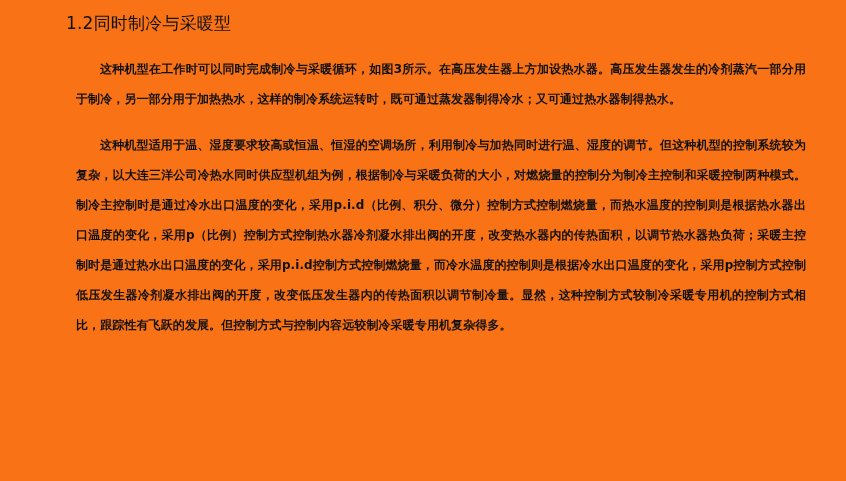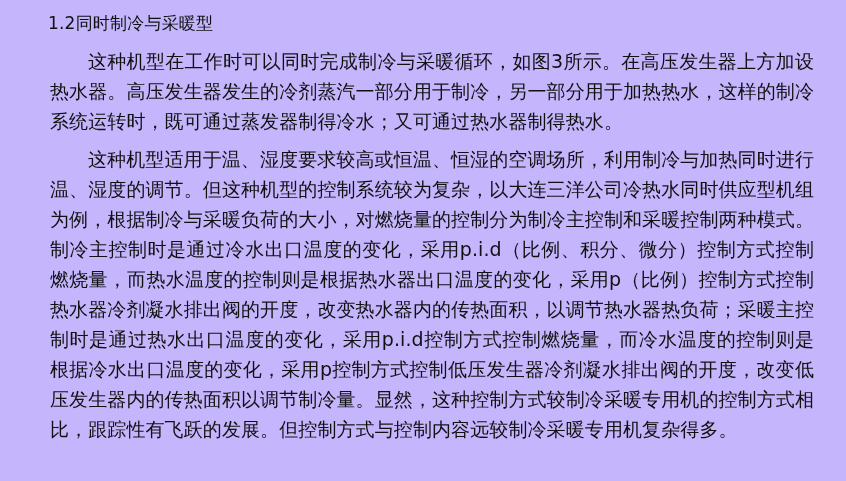--- a/index.html
+++ b/index.html
@@ -11,39 +11,40 @@
     height: 481px;
     background: #ffffff;
     font-family: "DejaVu Sans", "Liberation Sans", sans-serif;
     color: #111111;
     overflow: hidden;
   }
   .page {
     width: 846px;
     height: 481px;
     box-sizing: border-box;
-    padding: 8px 24px 0 42px;
-    background: #c4b5fd;
+    padding: 8px 24px 0 60px;
+    background: #f97316;
   }
   .heading {
     font-size: 17px;
     line-height: 30px;
     margin: 0 0 2px 0;
     padding-left: 6px;
     font-weight: normal;
     letter-spacing: 0.2px;
   }
   .para {
-    font-size: 19px;
+    font-size: 12px;
     line-height: 30px;
-    margin: 8px;
+    margin: 16px;
     text-align: justify;
     text-justify: inter-ideograph;
     text-indent: 2em;
     letter-spacing: 0.1px;
+    font-weight: bold;
   }
   .para + .para {
     margin-top: 2px;
   }
   .u {
     text-decoration: underline;
     text-underline-offset: 2px;
   }
 </style>
 </head>

